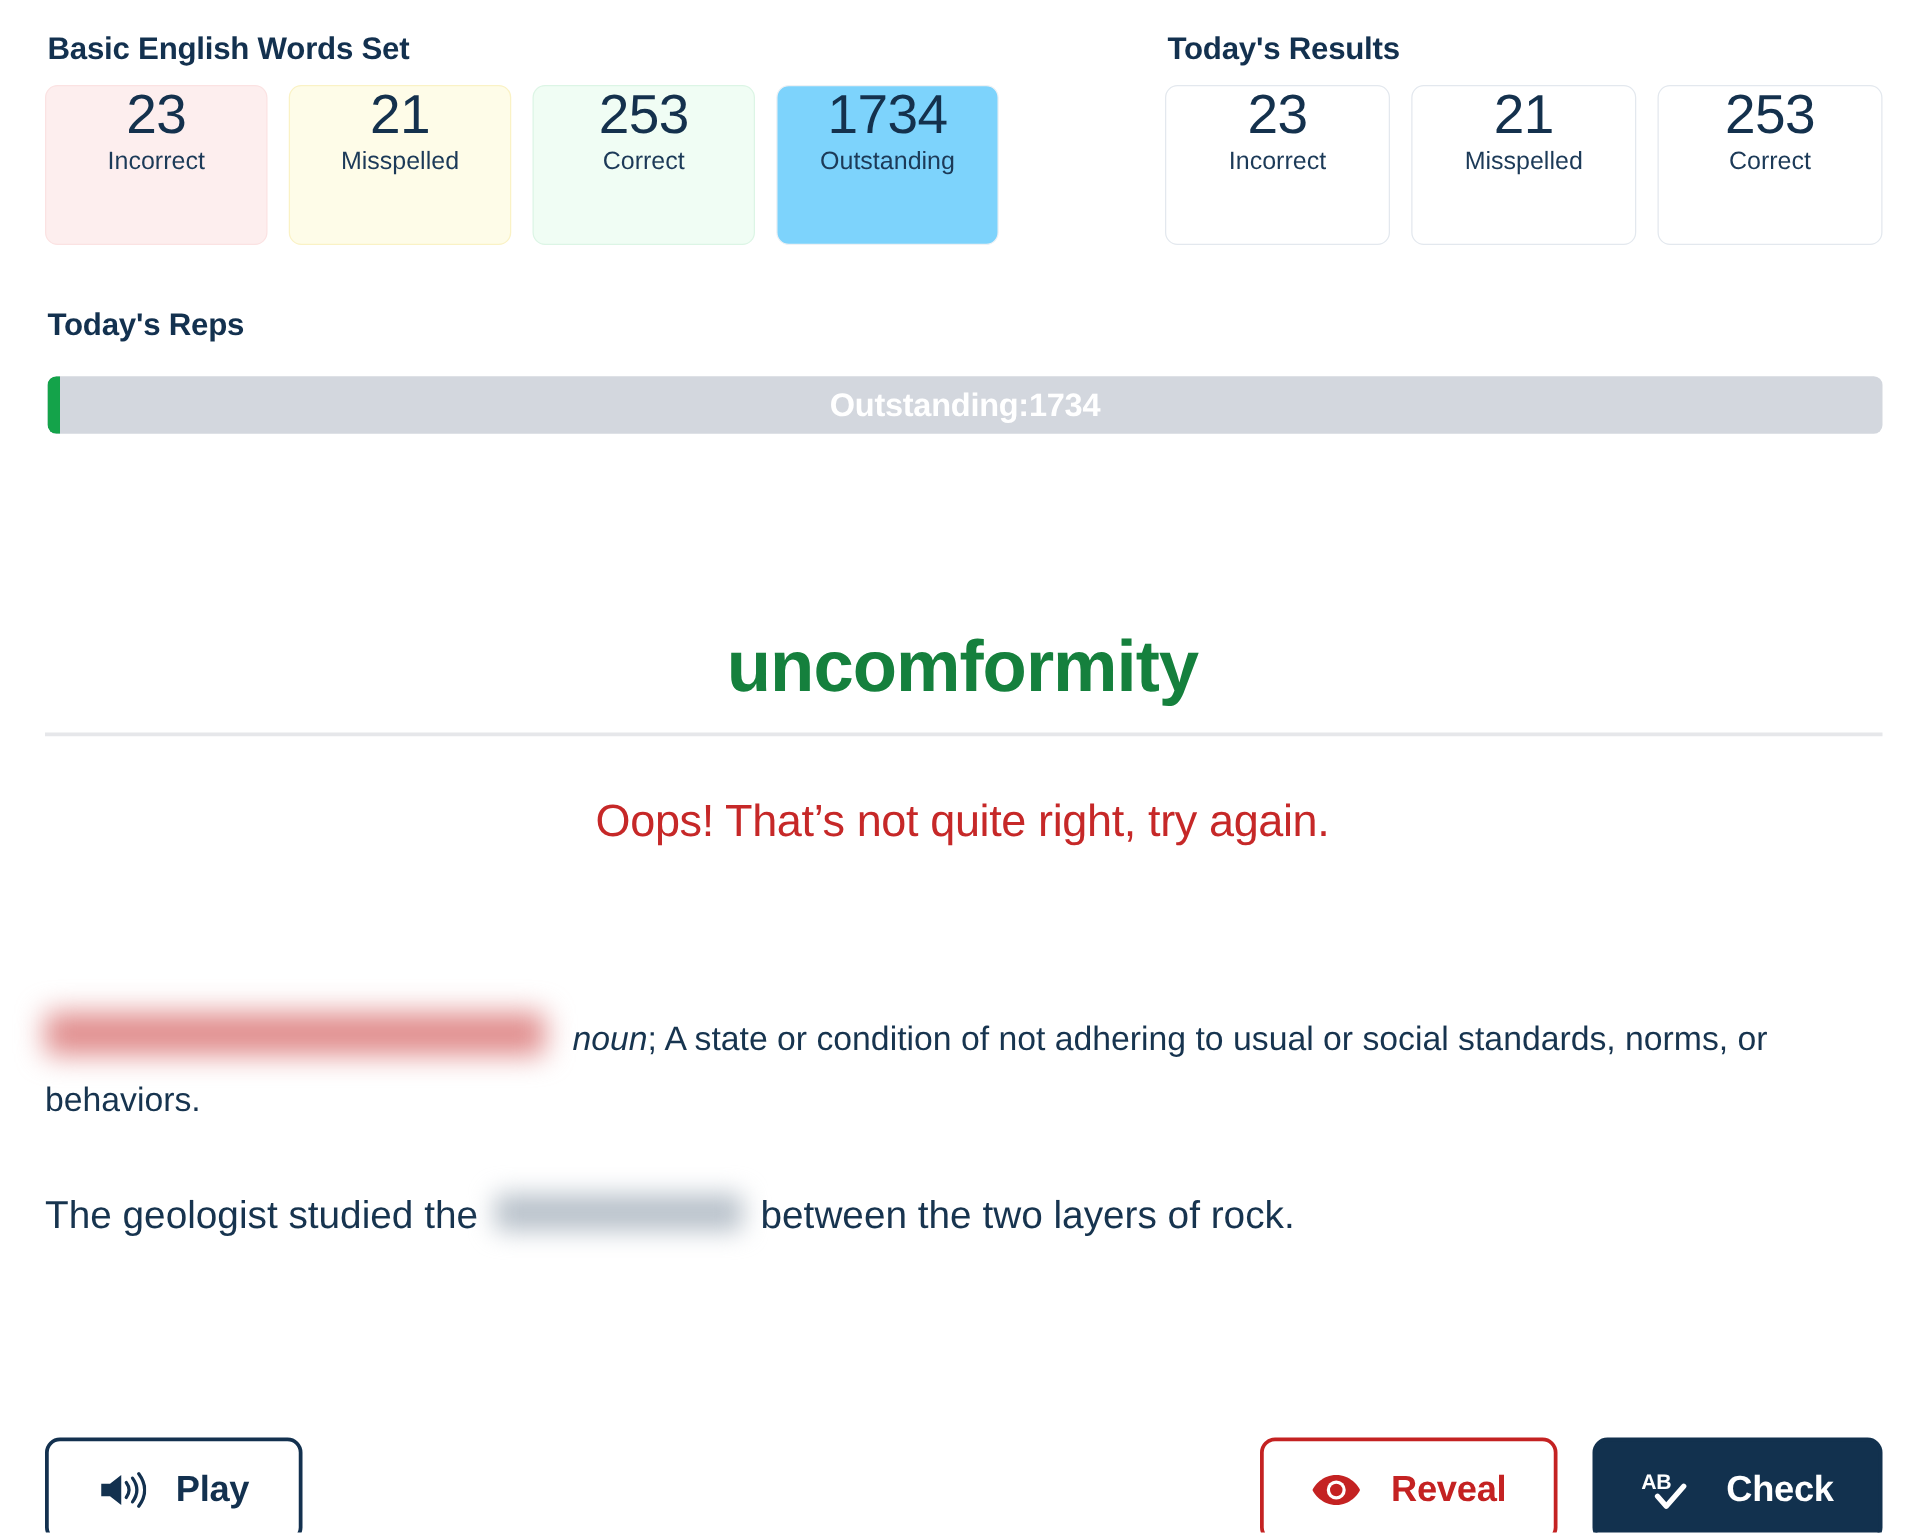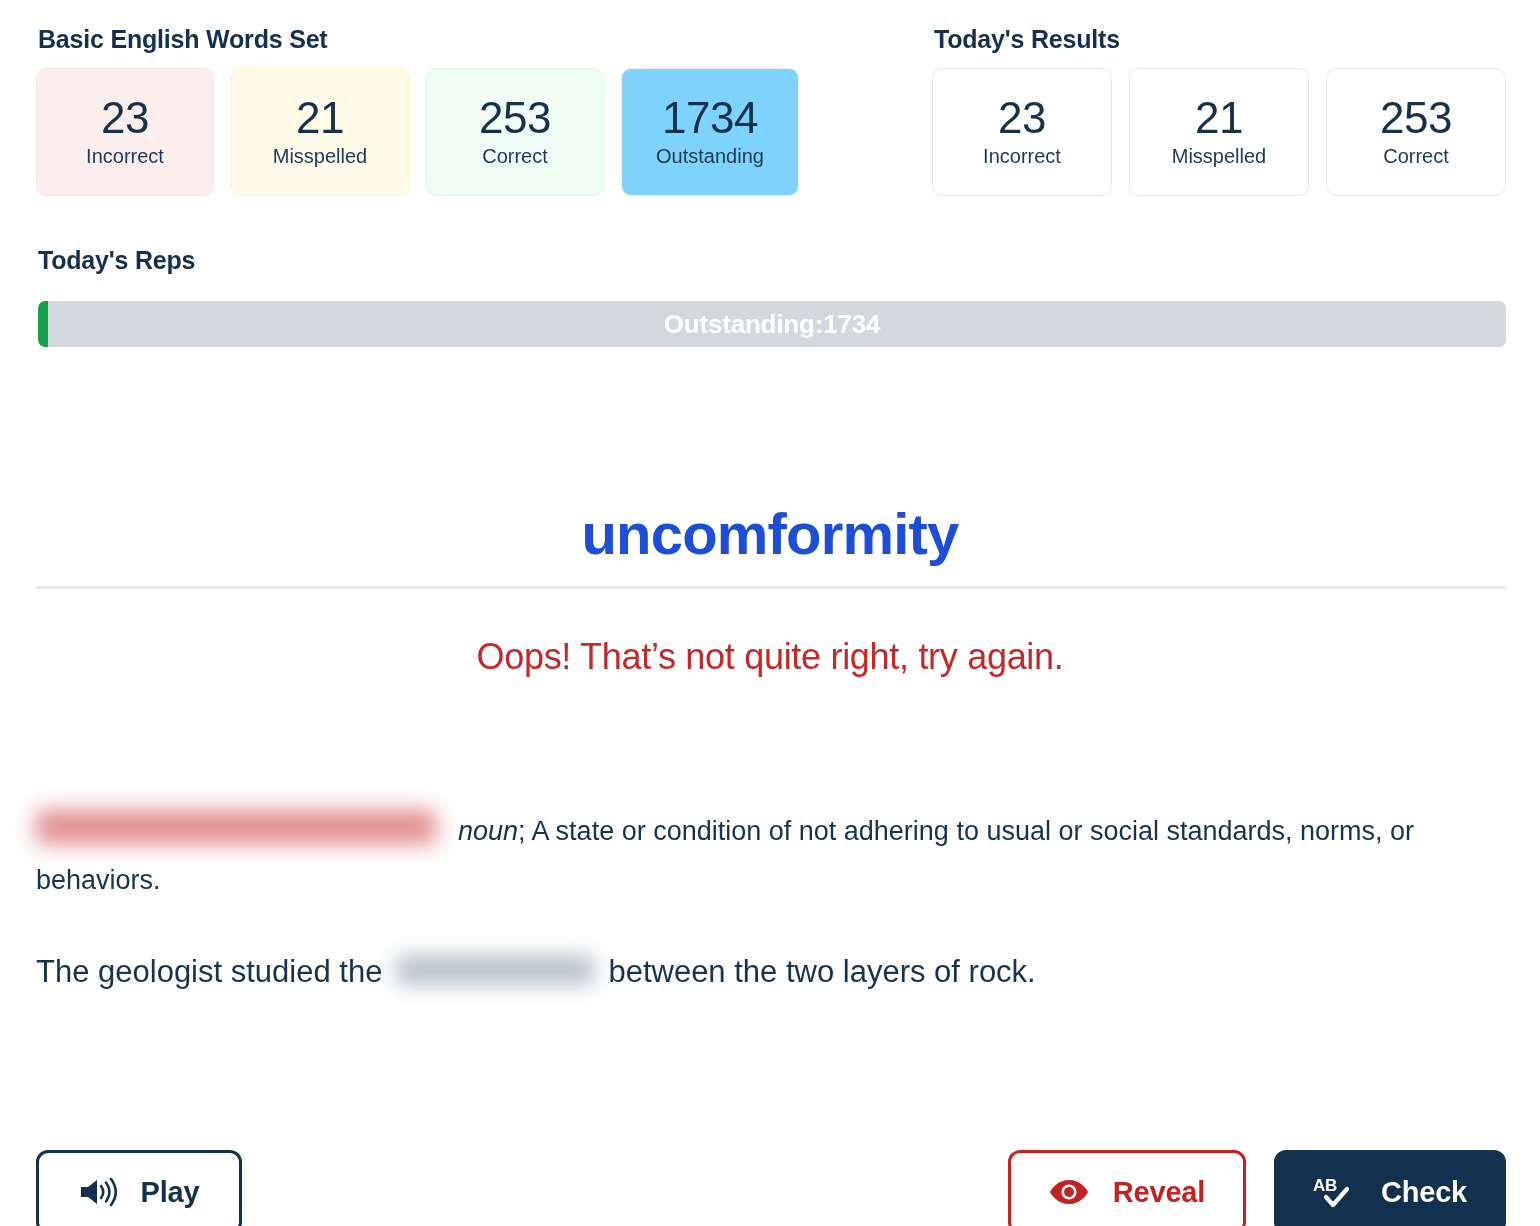--- a/index.html
+++ b/index.html
@@ -49,21 +49,21 @@
 
   .stat-card {
     width: 178px;
     height: 128px;
     border-radius: 10px;
     border: 1px solid #e7eaf0;
     background: #ffffff;
     display: flex;
     flex-direction: column;
     align-items: center;
-    justify-content: center;
+    justify-content: flex-start;
     gap: 2px;
   }
   .stat-card .num {
     font-size: 44px;
     font-weight: 400;
     color: #14314d;
     line-height: 1.05;
     letter-spacing: -0.5px;
   }
   .stat-card .lbl {
@@ -122,21 +122,21 @@
 
   
   .word {
     position: absolute;
     top: 500px;
     left: 0;
     width: 1540px;
     text-align: center;
     font-size: 58px;
     font-weight: bold;
-    color: #1d4ed8;
+    color: #15803d;
     letter-spacing: -0.8px;
   }
   .divider {
     position: absolute;
     top: 586px;
     left: 36px;
     width: 1470px;
     height: 3px;
     background: #e6e7ea;
     border: 0;

